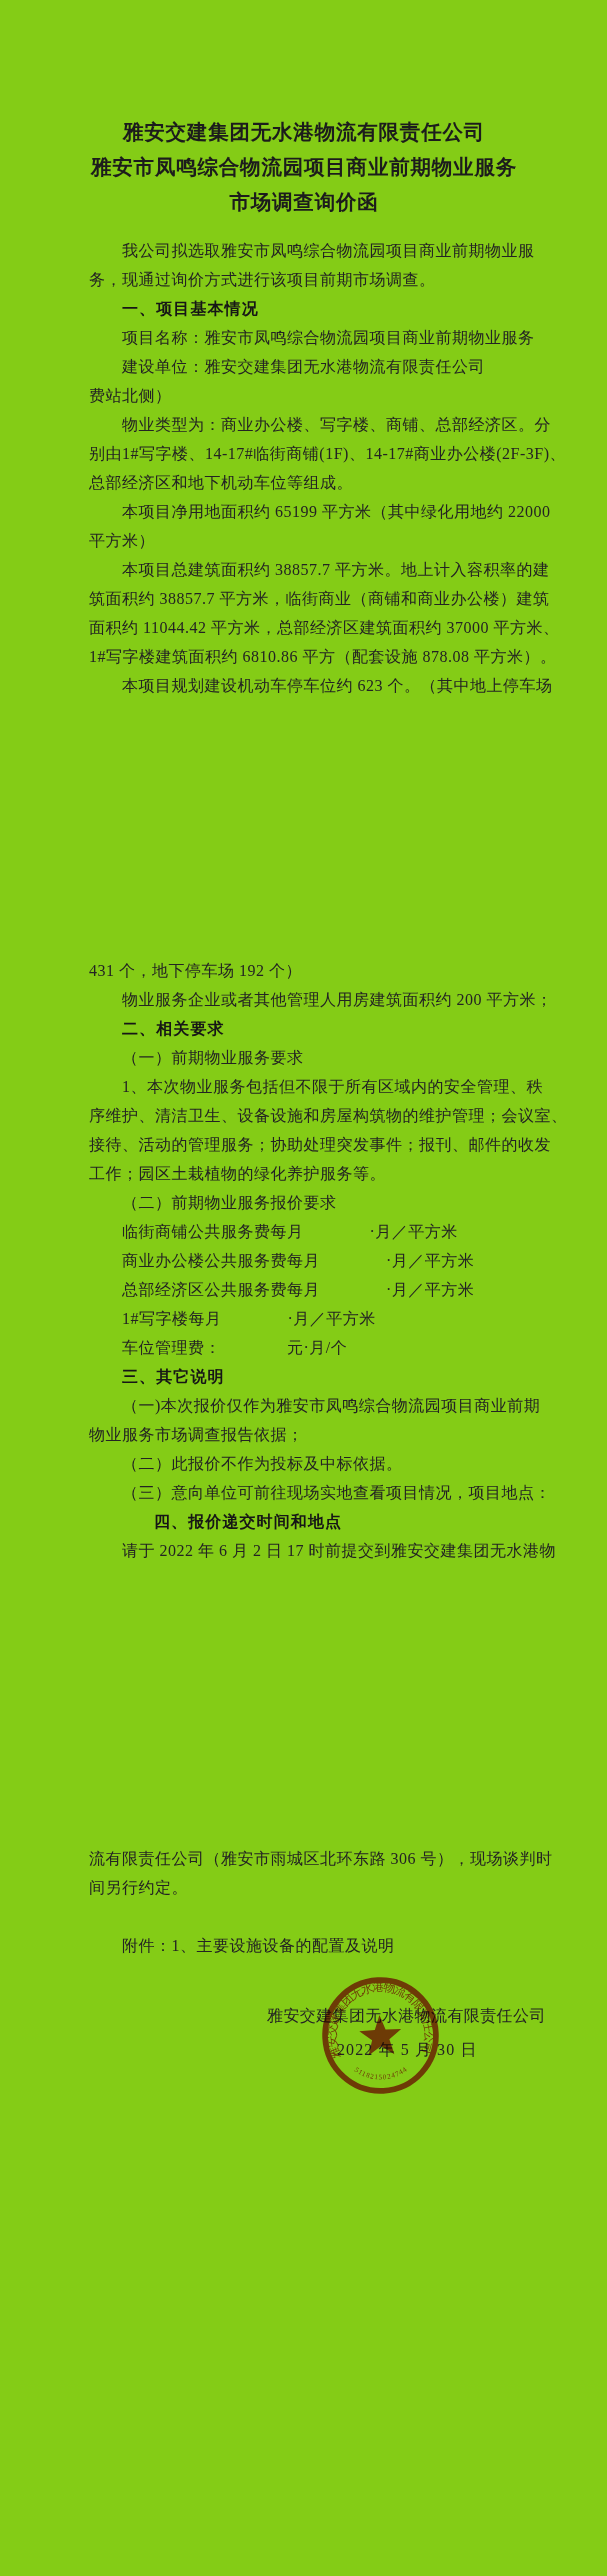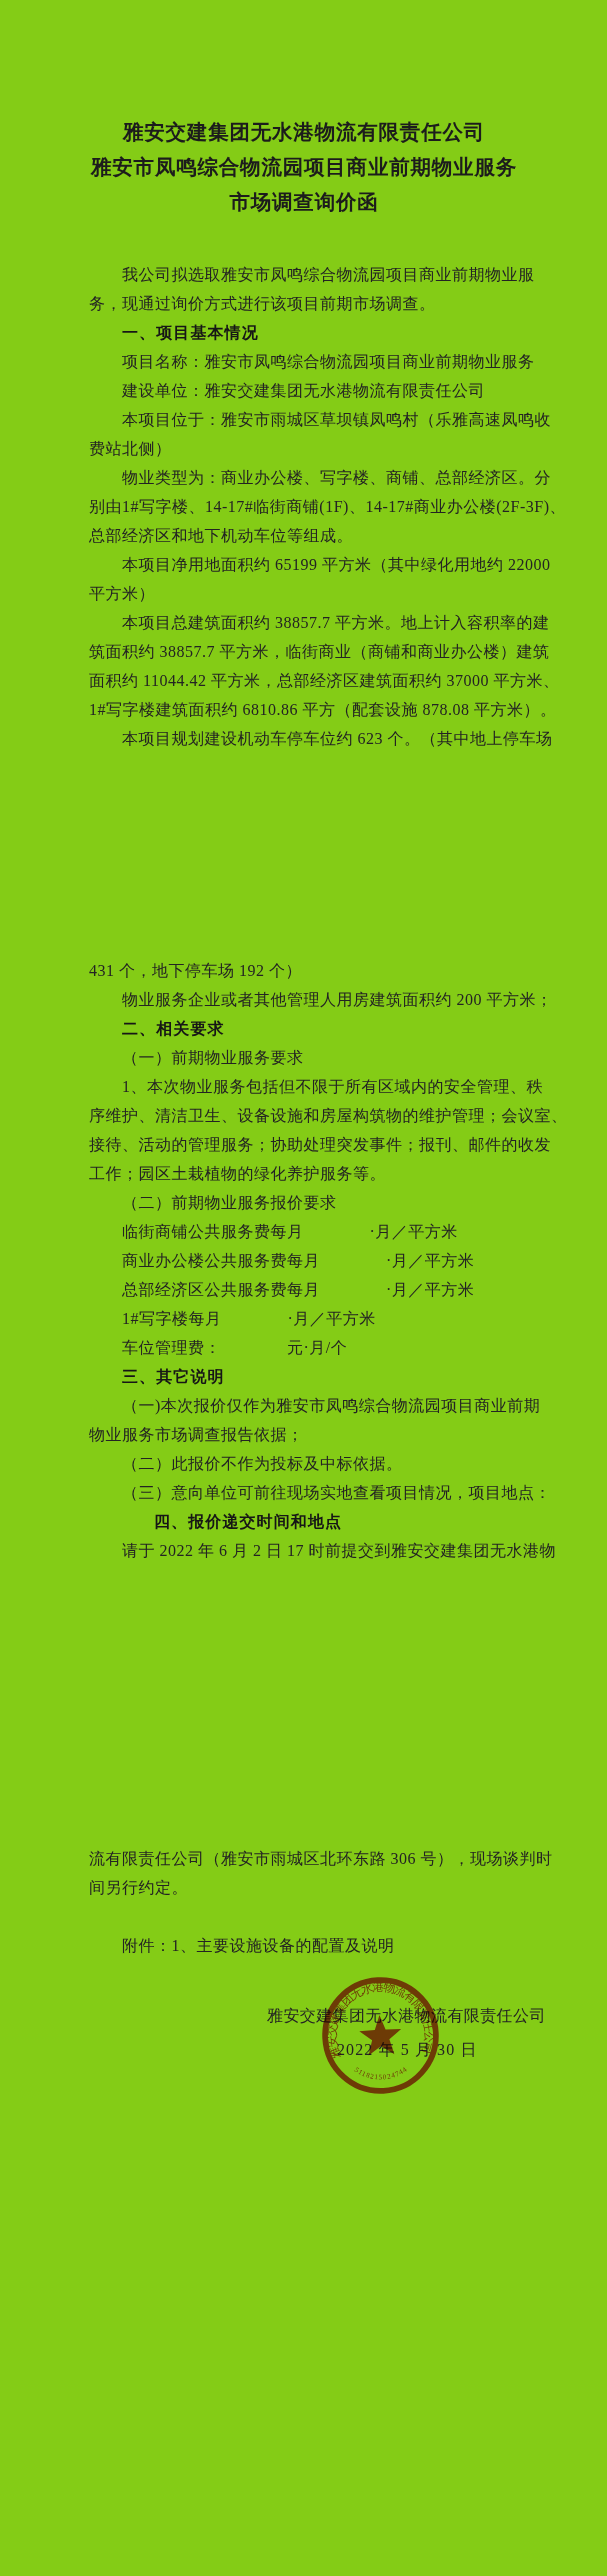--- a/index.html
+++ b/index.html
@@ -9,21 +9,21 @@
   }
   .title-block{
     position:absolute;top:115px;left:76px;width:456px;text-align:center;
     font-weight:bold;font-size:20.5px;line-height:35px;letter-spacing:0.8px;color:#1c1c1c;
   }
   .body-sec{position:absolute;left:89px;width:438px;font-size:16px;letter-spacing:0.5px;}
   .line{min-height:29px;line-height:29px;white-space:pre;}
   .i2{padding-left:33px;}
   .i4{padding-left:65px;}
   .h{font-family:"Liberation Sans","DejaVu Sans",sans-serif;font-weight:bold;letter-spacing:1.1px;color:#161616;}
-  .sec1{top:260px;}
+  .sec1{top:236px;}
   .sec2{top:956px;}
   .sec3{top:1844px;}
   .sig-company{position:absolute;top:2006px;left:267px;font-size:16px;letter-spacing:0.4px;white-space:pre;}
   .sig-date{position:absolute;top:2040px;left:337px;font-size:16px;letter-spacing:1.1px;white-space:pre;}
   .seal{
     position:absolute;left:316px;top:1971px;width:129px;height:129px;
     mix-blend-mode:multiply;opacity:.92;transform:rotate(-3deg);
   }
   .seal text{font-family:"Liberation Serif","DejaVu Serif",serif;}
 </style>
@@ -37,21 +37,20 @@
     <div class="t-line">雅安市凤鸣综合物流园项目商业前期物业服务</div>
     <div class="t-line">市场调查询价函</div>
   </div>
 
   <div class="body-sec sec1">
       <div class="line i2">我公司拟选取雅安市凤鸣综合物流园项目商业前期物业服</div>
       <div class="line">务，现通过询价方式进行该项目前期市场调查。</div>
       <div class="line i2 h">一、项目基本情况</div>
       <div class="line i2">项目名称：雅安市凤鸣综合物流园项目商业前期物业服务</div>
       <div class="line i2">建设单位：雅安交建集团无水港物流有限责任公司</div>
-      <div class="line i2">本项目位于：雅安市雨城区草坝镇凤鸣村（乐雅高速凤鸣收</div>
       <div class="line">费站北侧）</div>
       <div class="line i2">物业类型为：商业办公楼、写字楼、商铺、总部经济区。分</div>
       <div class="line">别由1#写字楼、14-17#临街商铺(1F)、14-17#商业办公楼(2F-3F)、</div>
       <div class="line">总部经济区和地下机动车位等组成。</div>
       <div class="line i2">本项目净用地面积约 65199 平方米（其中绿化用地约 22000</div>
       <div class="line">平方米）</div>
       <div class="line i2">本项目总建筑面积约 38857.7 平方米。地上计入容积率的建</div>
       <div class="line">筑面积约 38857.7 平方米，临街商业（商铺和商业办公楼）建筑</div>
       <div class="line">面积约 11044.42 平方米，总部经济区建筑面积约 37000 平方米、</div>
       <div class="line">1#写字楼建筑面积约 6810.86 平方（配套设施 878.08 平方米）。</div>

